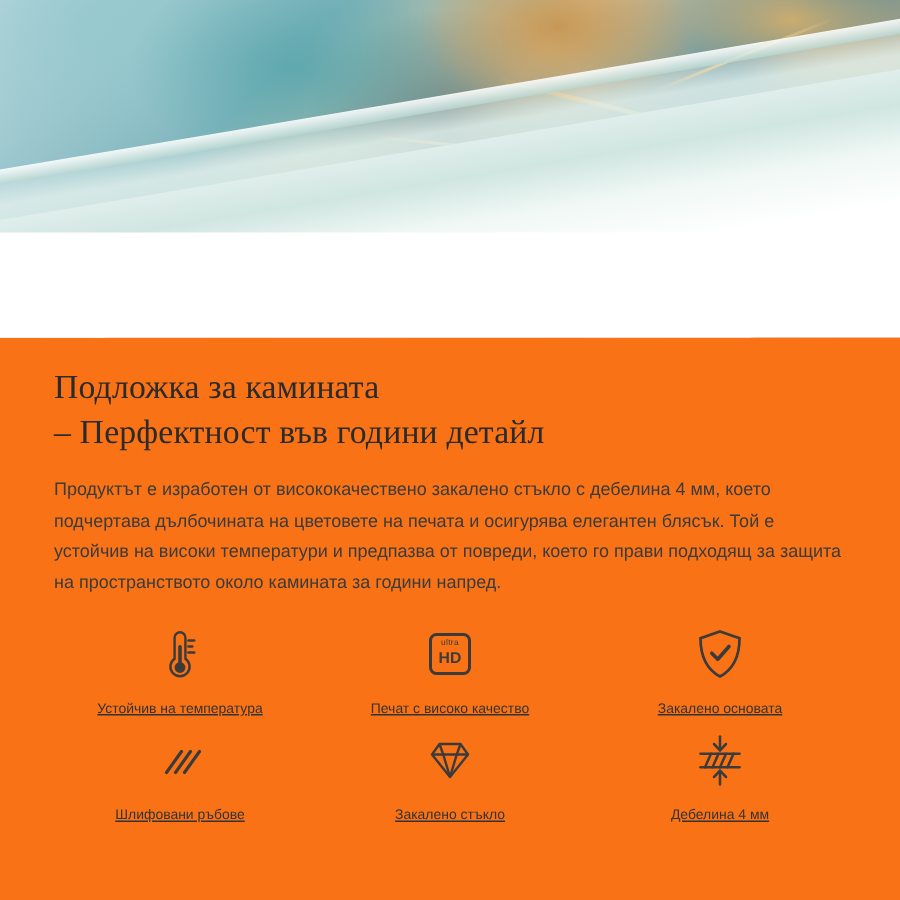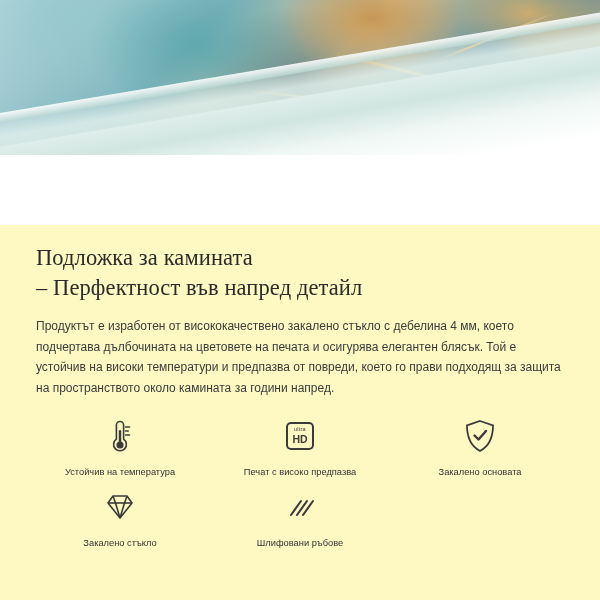--- a/index.html
+++ b/index.html
@@ -5,21 +5,21 @@
   * { box-sizing: border-box; margin: 0; padding: 0; }
   html, body {
     width: 600px; height: 600px;
     background: #ffffff;
     font-family: "Liberation Sans", sans-serif;
     overflow: hidden;
   }
   .page {
     position: relative;
     width: 600px; height: 600px;
-    background: #fef9c3;
+    background: #f97316;
   }
 
   
   .hero {
     position: relative;
     width: 600px; height: 225px;
     overflow: hidden;
     background: #eef2f3;
   }
   .hero-bg {
@@ -129,20 +129,21 @@
   }
   .feat-icon {
     height: 44px;
     display: flex; align-items: center; justify-content: center;
   }
   .feat-label {
     margin-top: 9px;
     font-size: 9.3px;
     color: #333333;
     text-align: center;
+    text-decoration: underline;
   }
   .hd-badge {
     width: 28px; height: 28px;
     border: 2px solid #3b3b3b;
     border-radius: 5px;
     display: flex; flex-direction: column;
     align-items: center; justify-content: center;
     line-height: 1;
   }
   .hd-badge .u { font-size: 5.6px; letter-spacing: .2px; color:#3b3b3b; }
@@ -166,21 +167,21 @@
     <div class="glass-edge2"></div>
     <div class="hero-white-fill"></div>
     <span class="sparkle sp1">✦</span>
     <span class="sparkle sp2">✦</span>
     <span class="sparkle sp3">✦</span>
   </div>
 
   <div class="content">
     <h1 class="title">
       <span>Подложка за камината</span>
-      <span class="l2">– Перфектност във напред детайл</span>
+      <span class="l2">– Перфектност във години детайл</span>
     </h1>
     <p class="body">Продуктът е изработен от висококачествено закалено стъкло с дебелина 4 мм, което подчертава дълбочината на цветовете на печата и осигурява елегантен блясък. Той е устойчив на високи температури и предпазва от повреди, което го прави подходящ за защита на пространството около камината за години напред.</p>
   </div>
 
   <div class="features">
 
     <div class="feature">
       <div class="feat-icon">
         <svg width="30" height="40" viewBox="0 0 30 40">
           <g fill="none" stroke="#3b3b3b" stroke-width="1.6" stroke-linecap="round">
@@ -196,55 +197,74 @@
       <div class="feat-label">Устойчив на температура</div>
     </div>
 
     <div class="feature">
       <div class="feat-icon">
         <div class="hd-badge">
           <span class="u">ultra</span>
           <span class="h">HD</span>
         </div>
       </div>
-      <div class="feat-label">Печат с високо предпазва</div>
+      <div class="feat-label">Печат с високо качество</div>
     </div>
 
     <div class="feature">
       <div class="feat-icon">
         <svg width="34" height="38" viewBox="0 0 34 38">
           <path d="M17 4 L30 8.5 C30 22 24.5 30 17 34 C9.5 30 4 22 4 8.5 Z" fill="none" stroke="#3b3b3b" stroke-width="1.8"></path>
           <path d="M11.5 18.5 L15.5 22.5 L23 14" fill="none" stroke="#3b3b3b" stroke-width="2.4" stroke-linecap="round" stroke-linejoin="round"></path>
         </svg>
       </div>
       <div class="feat-label">Закалено основата</div>
+    </div>
+
+    <div class="feature">
+      <div class="feat-icon">
+        <svg width="36" height="32" viewBox="0 0 36 32">
+          <g stroke="#3b3b3b" stroke-width="2.1" stroke-linecap="round">
+            <line x1="9" y1="24" x2="19" y2="10"></line>
+            <line x1="15" y1="24" x2="25" y2="10"></line>
+            <line x1="21" y1="24" x2="31" y2="10"></line>
+          </g>
+        </svg>
+      </div>
+      <div class="feat-label">Шлифовани ръбове</div>
     </div>
 
     <div class="feature">
       <div class="feat-icon">
         <svg width="36" height="34" viewBox="0 0 36 34">
           <g fill="none" stroke="#3b3b3b" stroke-width="1.6" stroke-linejoin="round">
             <path d="M6 13 L11 6 H25 L30 13 L18 28 Z"></path>
             <path d="M6 13 H30"></path>
             <path d="M11 6 L13.5 13 L18 28"></path>
             <path d="M25 6 L22.5 13 L18 28"></path>
           </g>
         </svg>
       </div>
       <div class="feat-label">Закалено стъкло</div>
     </div>
 
     <div class="feature">
       <div class="feat-icon">
-        <svg width="36" height="32" viewBox="0 0 36 32">
-          <g stroke="#3b3b3b" stroke-width="2.1" stroke-linecap="round">
-            <line x1="9" y1="24" x2="19" y2="10"></line>
-            <line x1="15" y1="24" x2="25" y2="10"></line>
-            <line x1="21" y1="24" x2="31" y2="10"></line>
-          </g>
-        </svg>
-      </div>
-      <div class="feat-label">Шлифовани ръбове</div>
-    </div>
-
+        <svg width="40" height="40" viewBox="0 0 40 40">
+          <g stroke="#3b3b3b" stroke-width="1.7" stroke-linecap="round" fill="none">
+            <line x1="20" y1="4" x2="20" y2="12"></line>
+            <path d="M16 9 L20 13.2 L24 9"></path>
+            <line x1="20" y1="36" x2="20" y2="28"></line>
+            <path d="M16 31 L20 26.8 L24 31"></path>
+            <line x1="7" y1="15.5" x2="33" y2="15.5"></line>
+            <line x1="7" y1="24.5" x2="33" y2="24.5"></line>
+            <line x1="10" y1="24.5" x2="14" y2="15.5"></line>
+            <line x1="15" y1="24.5" x2="19" y2="15.5"></line>
+            <line x1="20" y1="24.5" x2="24" y2="15.5"></line>
+            <line x1="25" y1="24.5" x2="29" y2="15.5"></line>
+          </g>
+        </svg>
+      </div>
+      <div class="feat-label">Дебелина 4 мм</div>
+    </div>
 
   </div>
 </div>
 
 </body></html>

